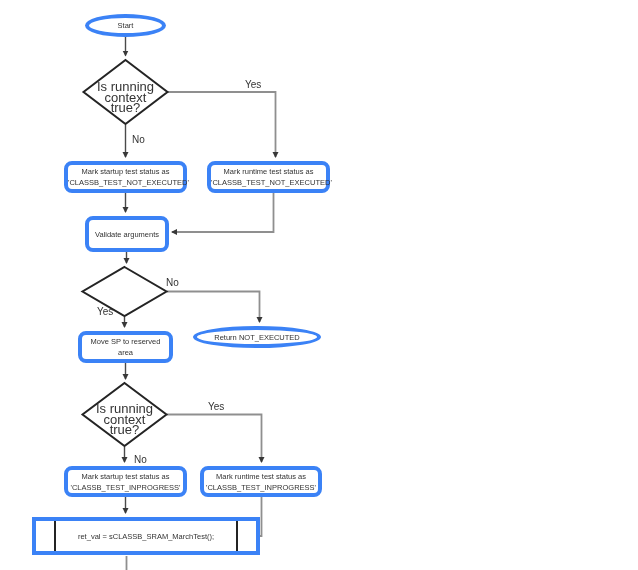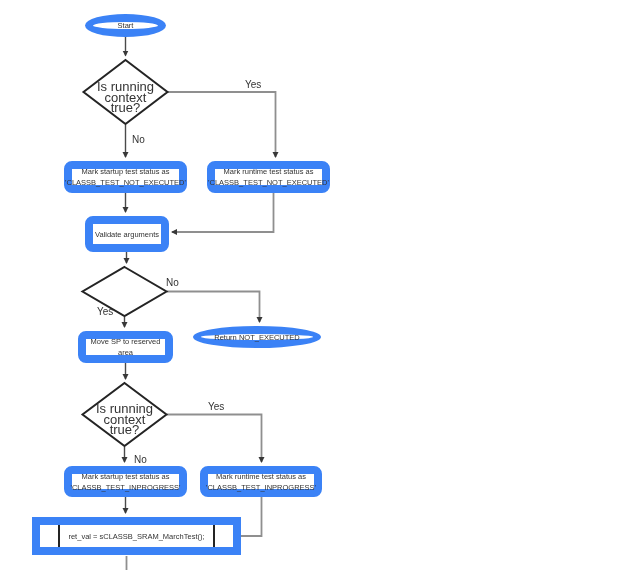--- a/index.html
+++ b/index.html
@@ -12,25 +12,24 @@
     color: #333333;
     overflow: hidden;
   }
   svg.wires { position: absolute; left: 0; top: 0; }
   .wire-dark { stroke: #4a4a4a; stroke-width: 1.4; fill: none; }
   .wire-gray { stroke: #8f8f8f; stroke-width: 1.8; fill: none; }
   .diamond { fill: #ffffff; stroke: #242424; stroke-width: 2; }
   .node {
     position: absolute;
     box-sizing: border-box;
-    border: 8px solid #3b82f6;
+    border: 4px solid #3b82f6;
     background: #ffffff;
     display: flex;
     flex-direction: column;
-    align-items: center;
     justify-content: center;
     text-align: center;
     font-size: 7.5px;
     line-height: 11px;
     color: #333333;
   }
   .rounded { border-radius: 8px; }
   .terminator { border-radius: 50%; }
   .subroutine { border-radius: 0; }
   .sub-bar {
@@ -130,21 +129,21 @@
   <div class="node rounded" style="left:64px; top:466px; width:123px; height:31px;">
     <span>Mark startup test status as</span>
     <span>'CLASSB_TEST_INPROGRESS'</span>
   </div>
 
   <div class="node rounded" style="left:200px; top:466px; width:122px; height:31px;">
     <span>Mark runtime test status as</span>
     <span>'CLASSB_TEST_INPROGRESS'</span>
   </div>
 
-  <div class="node subroutine" style="left:32px; top:517px; width:209px; height:38px;">
+  <div class="node subroutine" style="left:32px; top:517px; width:228px; height:38px;">
     <span class="sub-bar left"></span>
     <span class="sub-bar right"></span>
     <span>ret_val = sCLASSB_SRAM_MarchTest();</span>
   </div>
 
   <div class="edge-label" style="left:245px; top:80px;">Yes</div>
   <div class="edge-label" style="left:132px; top:135px;">No</div>
   <div class="edge-label" style="left:166px; top:278px;">No</div>
   <div class="edge-label" style="left:97px; top:307px;">Yes</div>
   <div class="edge-label" style="left:208px; top:402px;">Yes</div>

